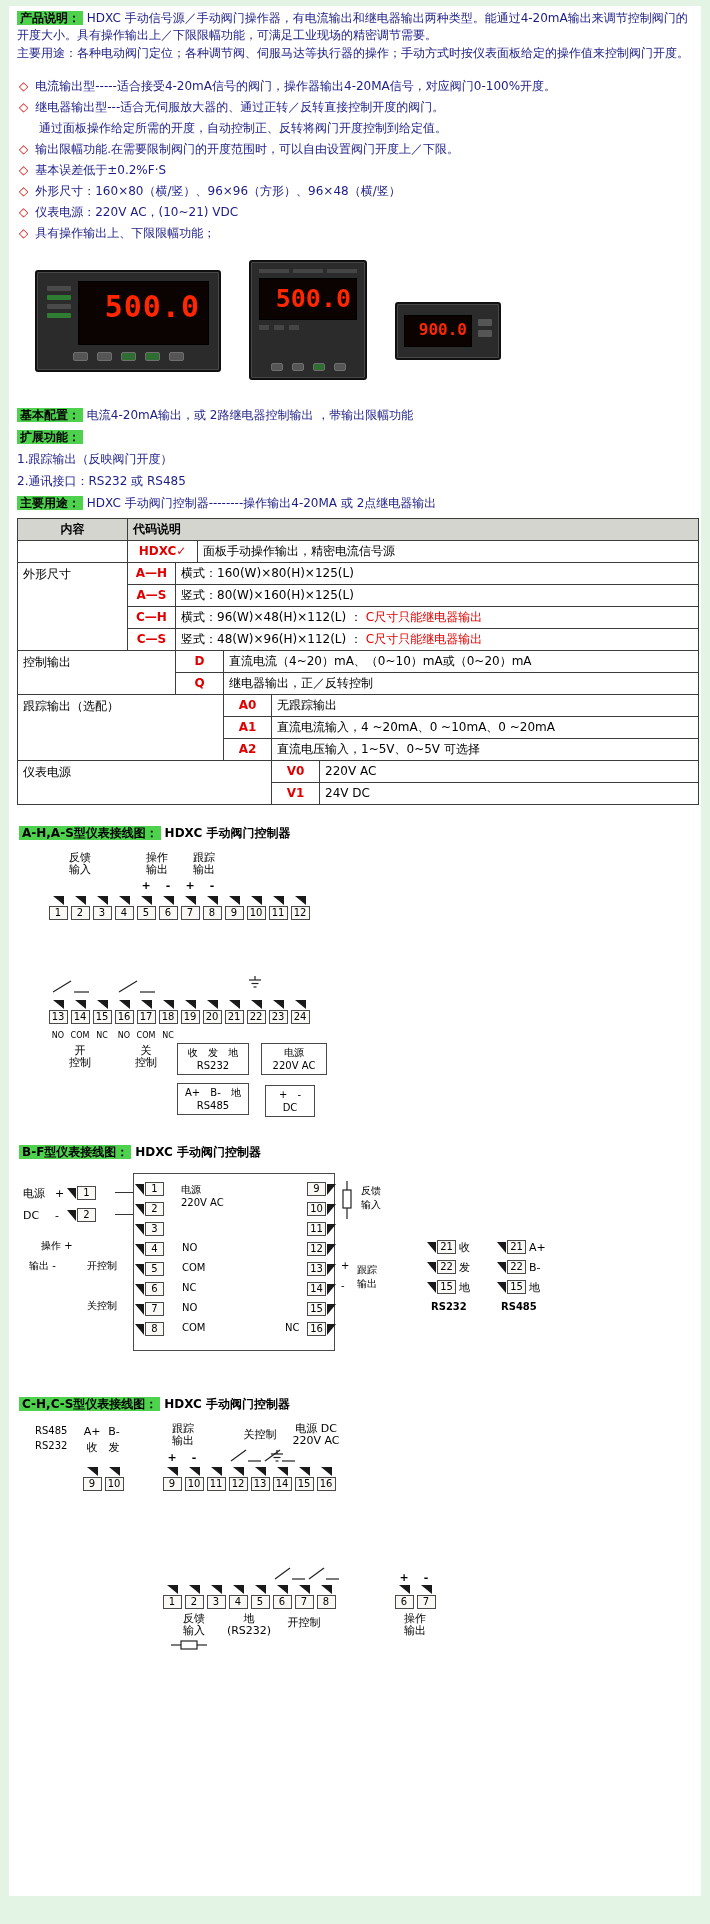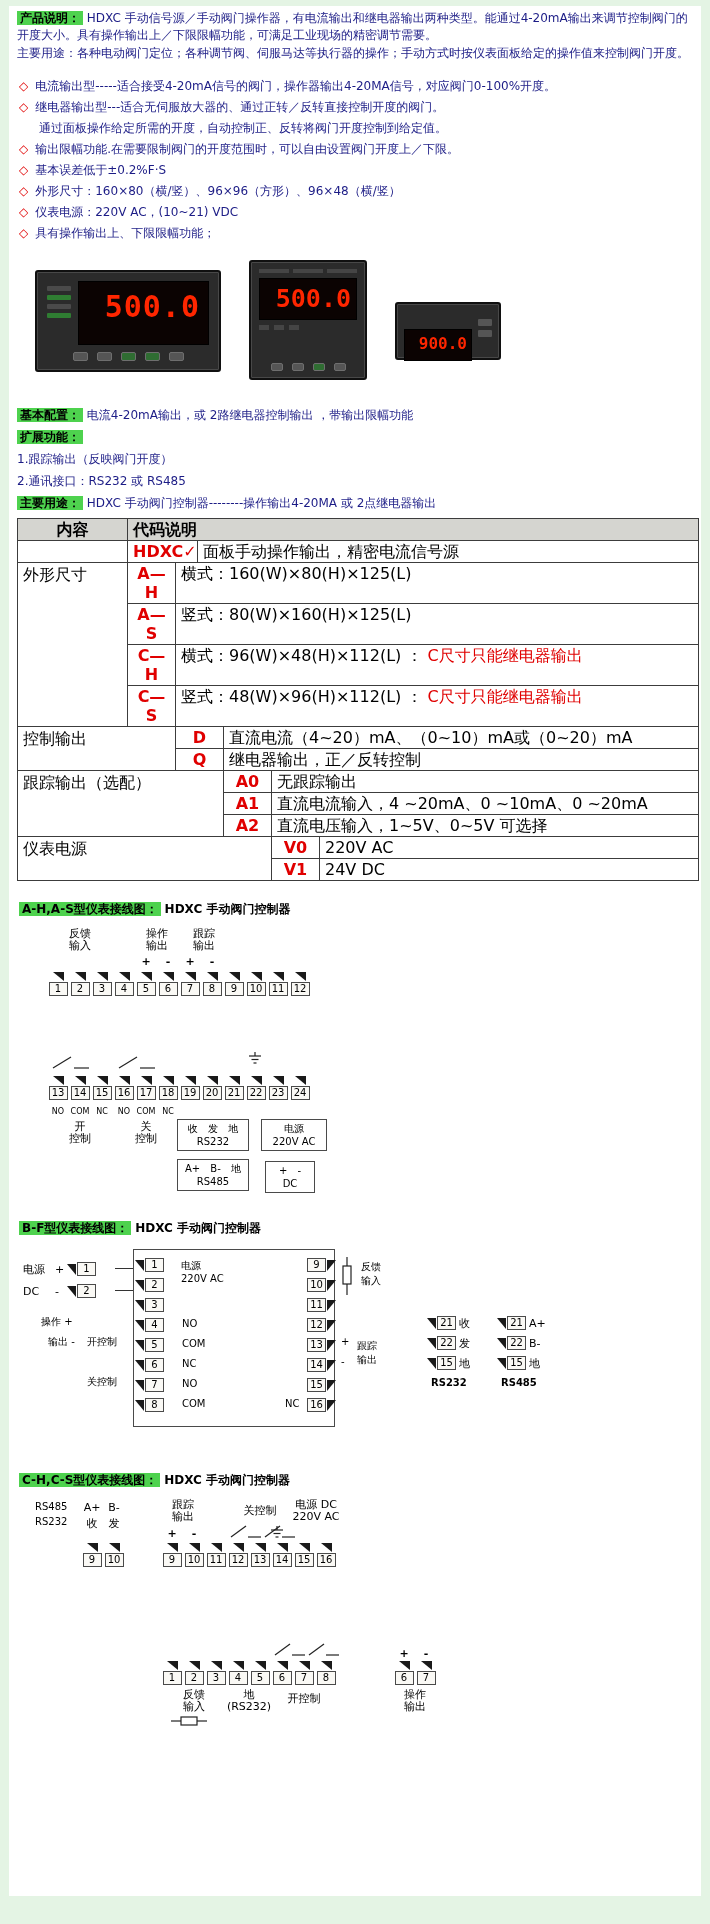--- a/index.html
+++ b/index.html
@@ -29,28 +29,28 @@
 .m-btns i.g{background:#2f6d32}
 .meter2{width:118px;height:120px;padding:7px 8px;display:flex;flex-direction:column;gap:5px}
 .m2-head{display:flex;gap:4px}
 .m2-head i{flex:1;height:4px;background:#454545}
 .meter2 .m-display{height:42px;font-size:25px;line-height:40px;padding-right:5px}
 .m2-mid{display:flex;gap:5px}
 .m2-mid i{width:10px;height:5px;background:#454545}
 .meter2 .m-btns{margin-top:auto}
 .meter2 .m-btns i{width:12px;height:8px}
 .meter3{width:106px;height:58px;margin-top:42px;padding:6px 7px;display:flex;gap:6px}
-.meter3 .m-display{flex:1;font-size:16px;line-height:28px;height:32px;margin-top:19px;padding-right:4px}
+.meter3 .m-display{flex:1;font-size:16px;line-height:28px;height:32px;margin-top:5px;padding-right:4px}
 .m3-side{width:14px;display:flex;flex-direction:column;gap:4px;padding-top:9px}
 .m3-side i{height:7px;background:#555;border-radius:1px}
 
 .cfg{margin:10px 0 0 4px}
 .cfgline{line-height:22px}
 
-.sel-table{width:682px;margin:4px 0 0 4px;border:1px solid #3c3c3c;border-bottom:0;font-size:16px}
+.sel-table{width:682px;margin:4px 0 0 4px;border:1px solid #3c3c3c;border-bottom:0;font-size:12px}
 .trow{display:flex}
 .cell{border-right:1px solid #3c3c3c;border-bottom:1px solid #3c3c3c;padding:1px 5px;line-height:19px;min-height:21px}
 .cell.rest{flex:1;border-right:0}
 .w110{width:110px;flex:0 0 110px}
 .w70{width:70px;flex:0 0 70px}
 .w48{width:48px;flex:0 0 48px}
 .gray{background:#d5d5d0}
 .code{color:#e00000;font-weight:bold;text-align:center}
 .rednote{color:#e00000}
 .tgroup{display:flex}
@@ -478,21 +478,21 @@
 
     <span class="tag" style="left:162px;top:12px">电源</span>
     <span class="tag" style="left:162px;top:26px">220V AC</span>
     <span class="tag" style="left:163px;top:71px">NO</span>
     <span class="tag" style="left:163px;top:91px">COM</span>
     <span class="tag" style="left:163px;top:111px">NC</span>
     <span class="tag" style="left:163px;top:131px">NO</span>
     <span class="tag" style="left:163px;top:151px">COM</span>
 
     <span class="tag" style="left:22px;top:68px">操作 +</span>
-    <span class="tag" style="left:29px;top:88px">输出 -</span>
+    <span class="tag" style="left:10px;top:88px">输出 -</span>
     <span class="tag" style="left:68px;top:88px">开控制</span>
     <span class="tag" style="left:68px;top:128px">关控制</span>
 
     <div class="brow" style="left:288px;top:8px">
         <span class="term">9</span>
         <i class="lugR"></i>
       </div>
     <div class="brow" style="left:288px;top:28px">
         <span class="term">10</span>
         <i class="lugR"></i>

